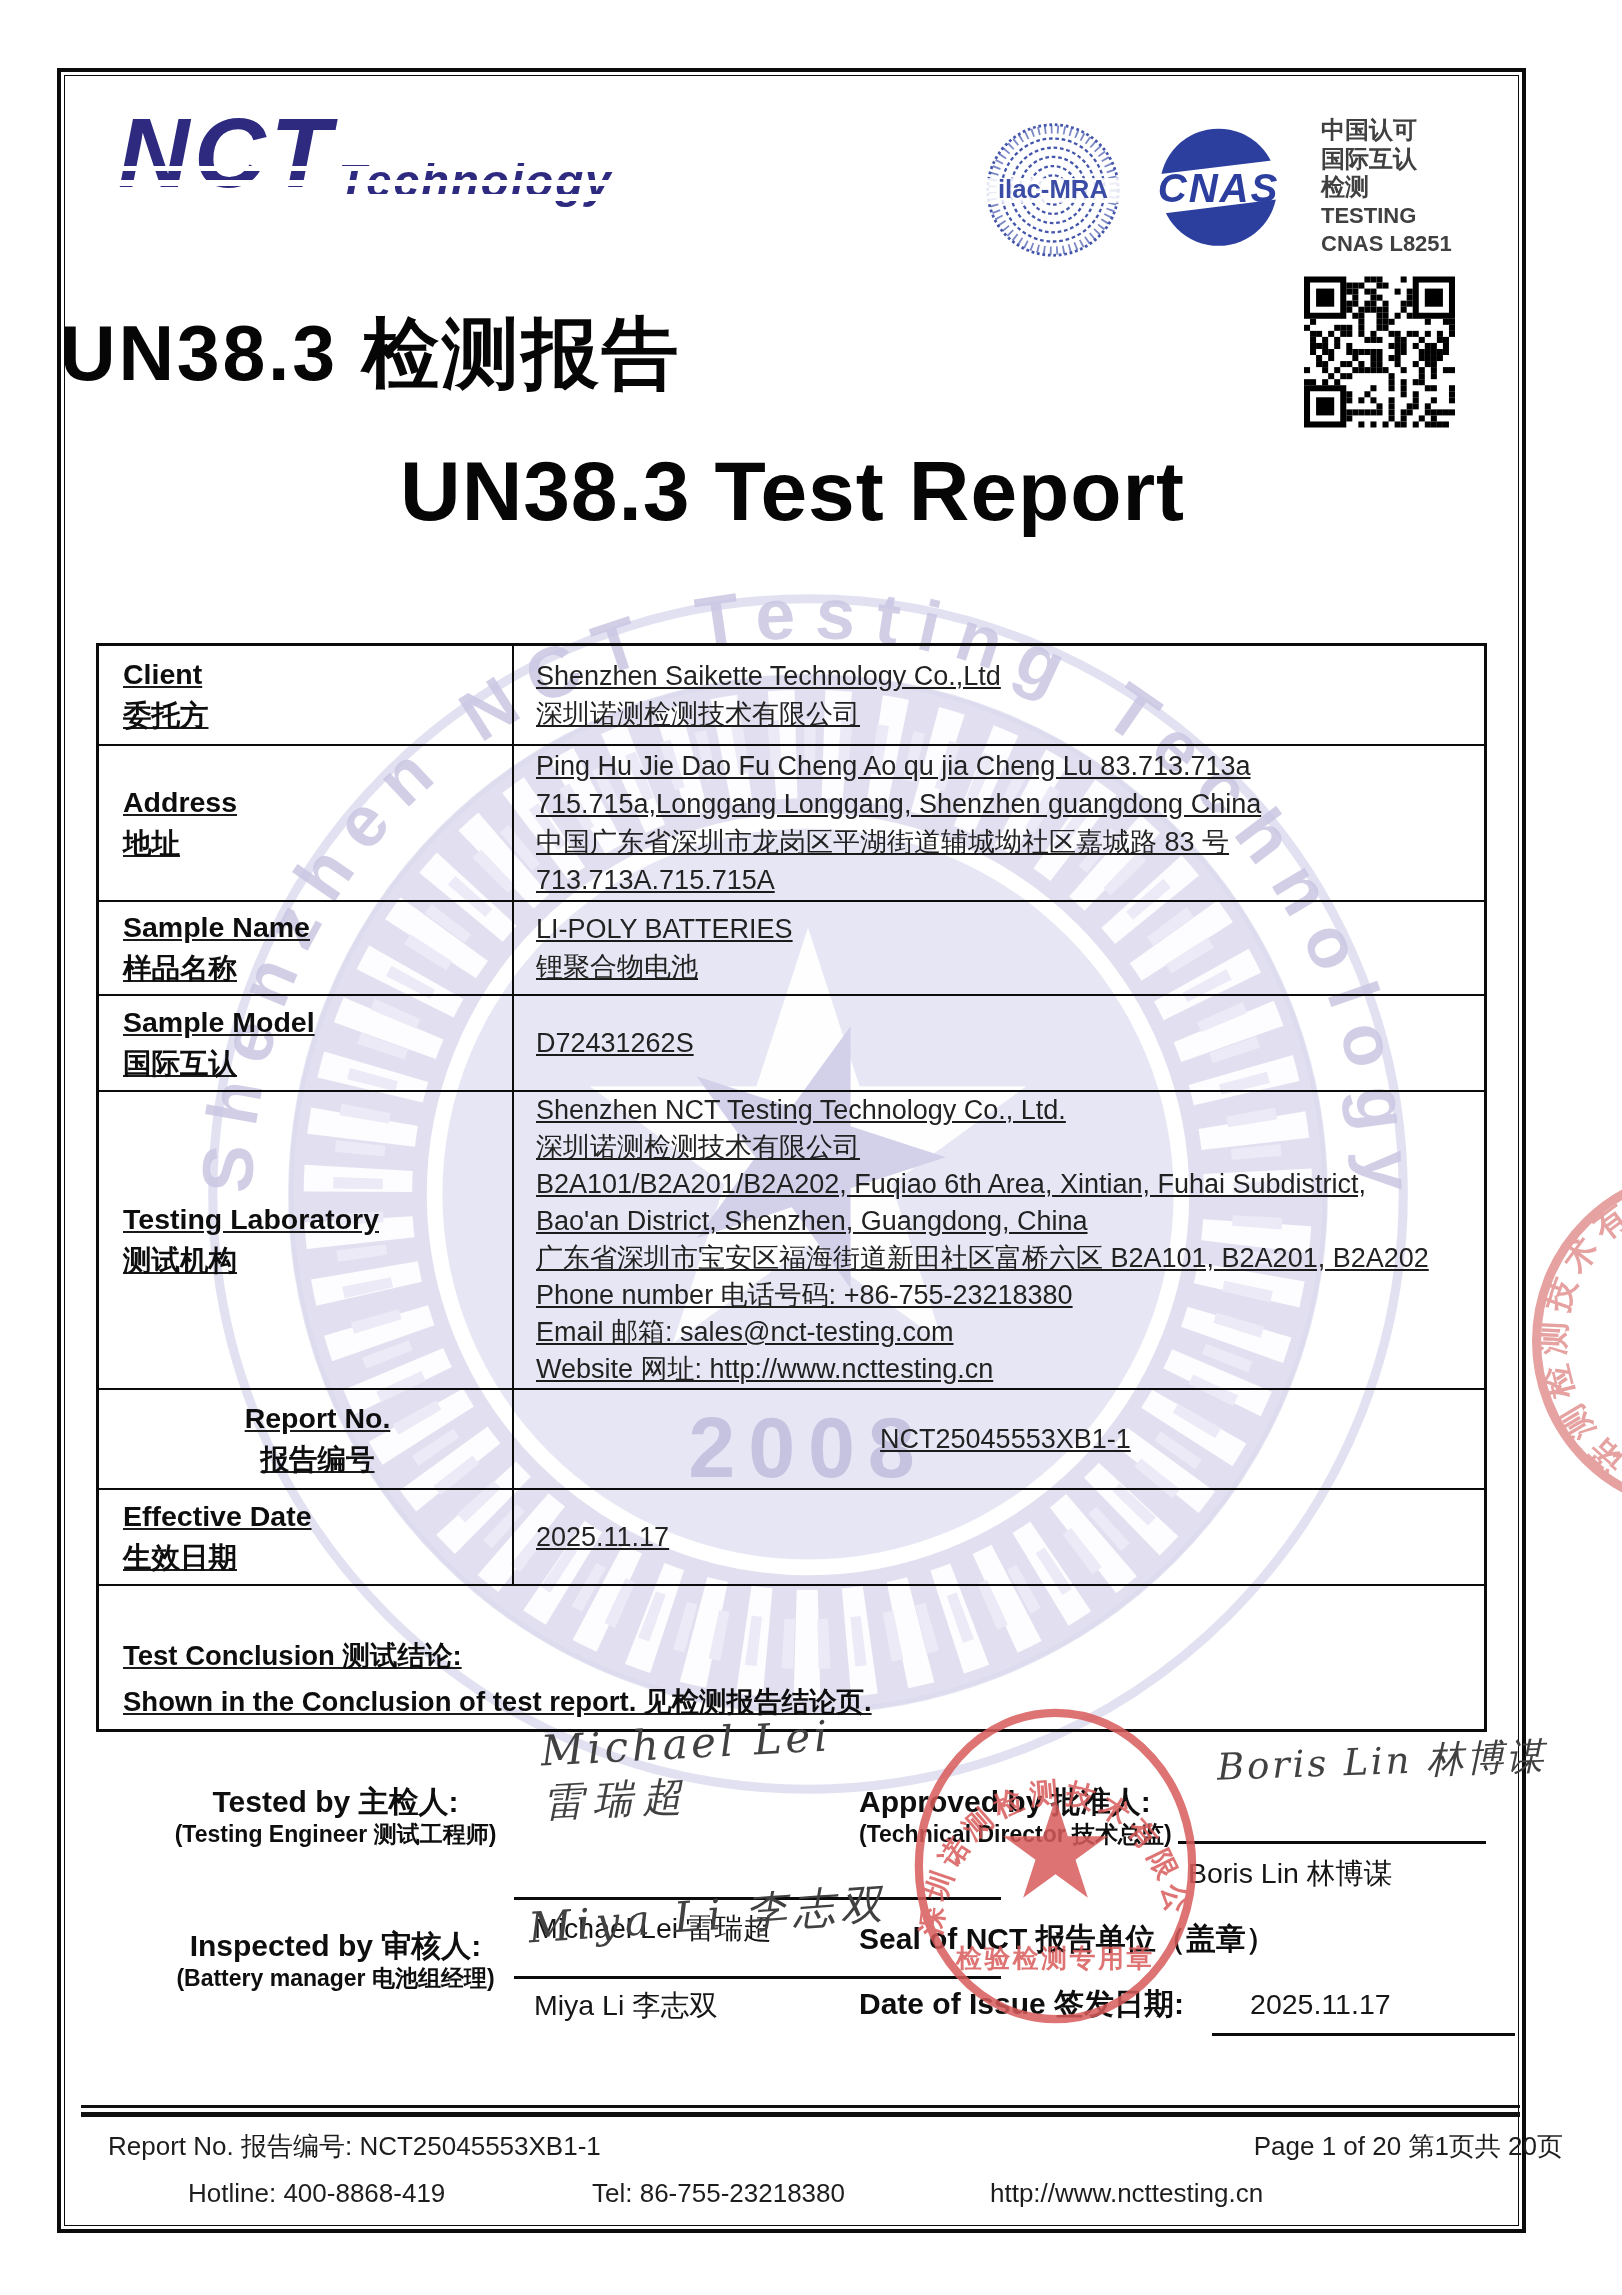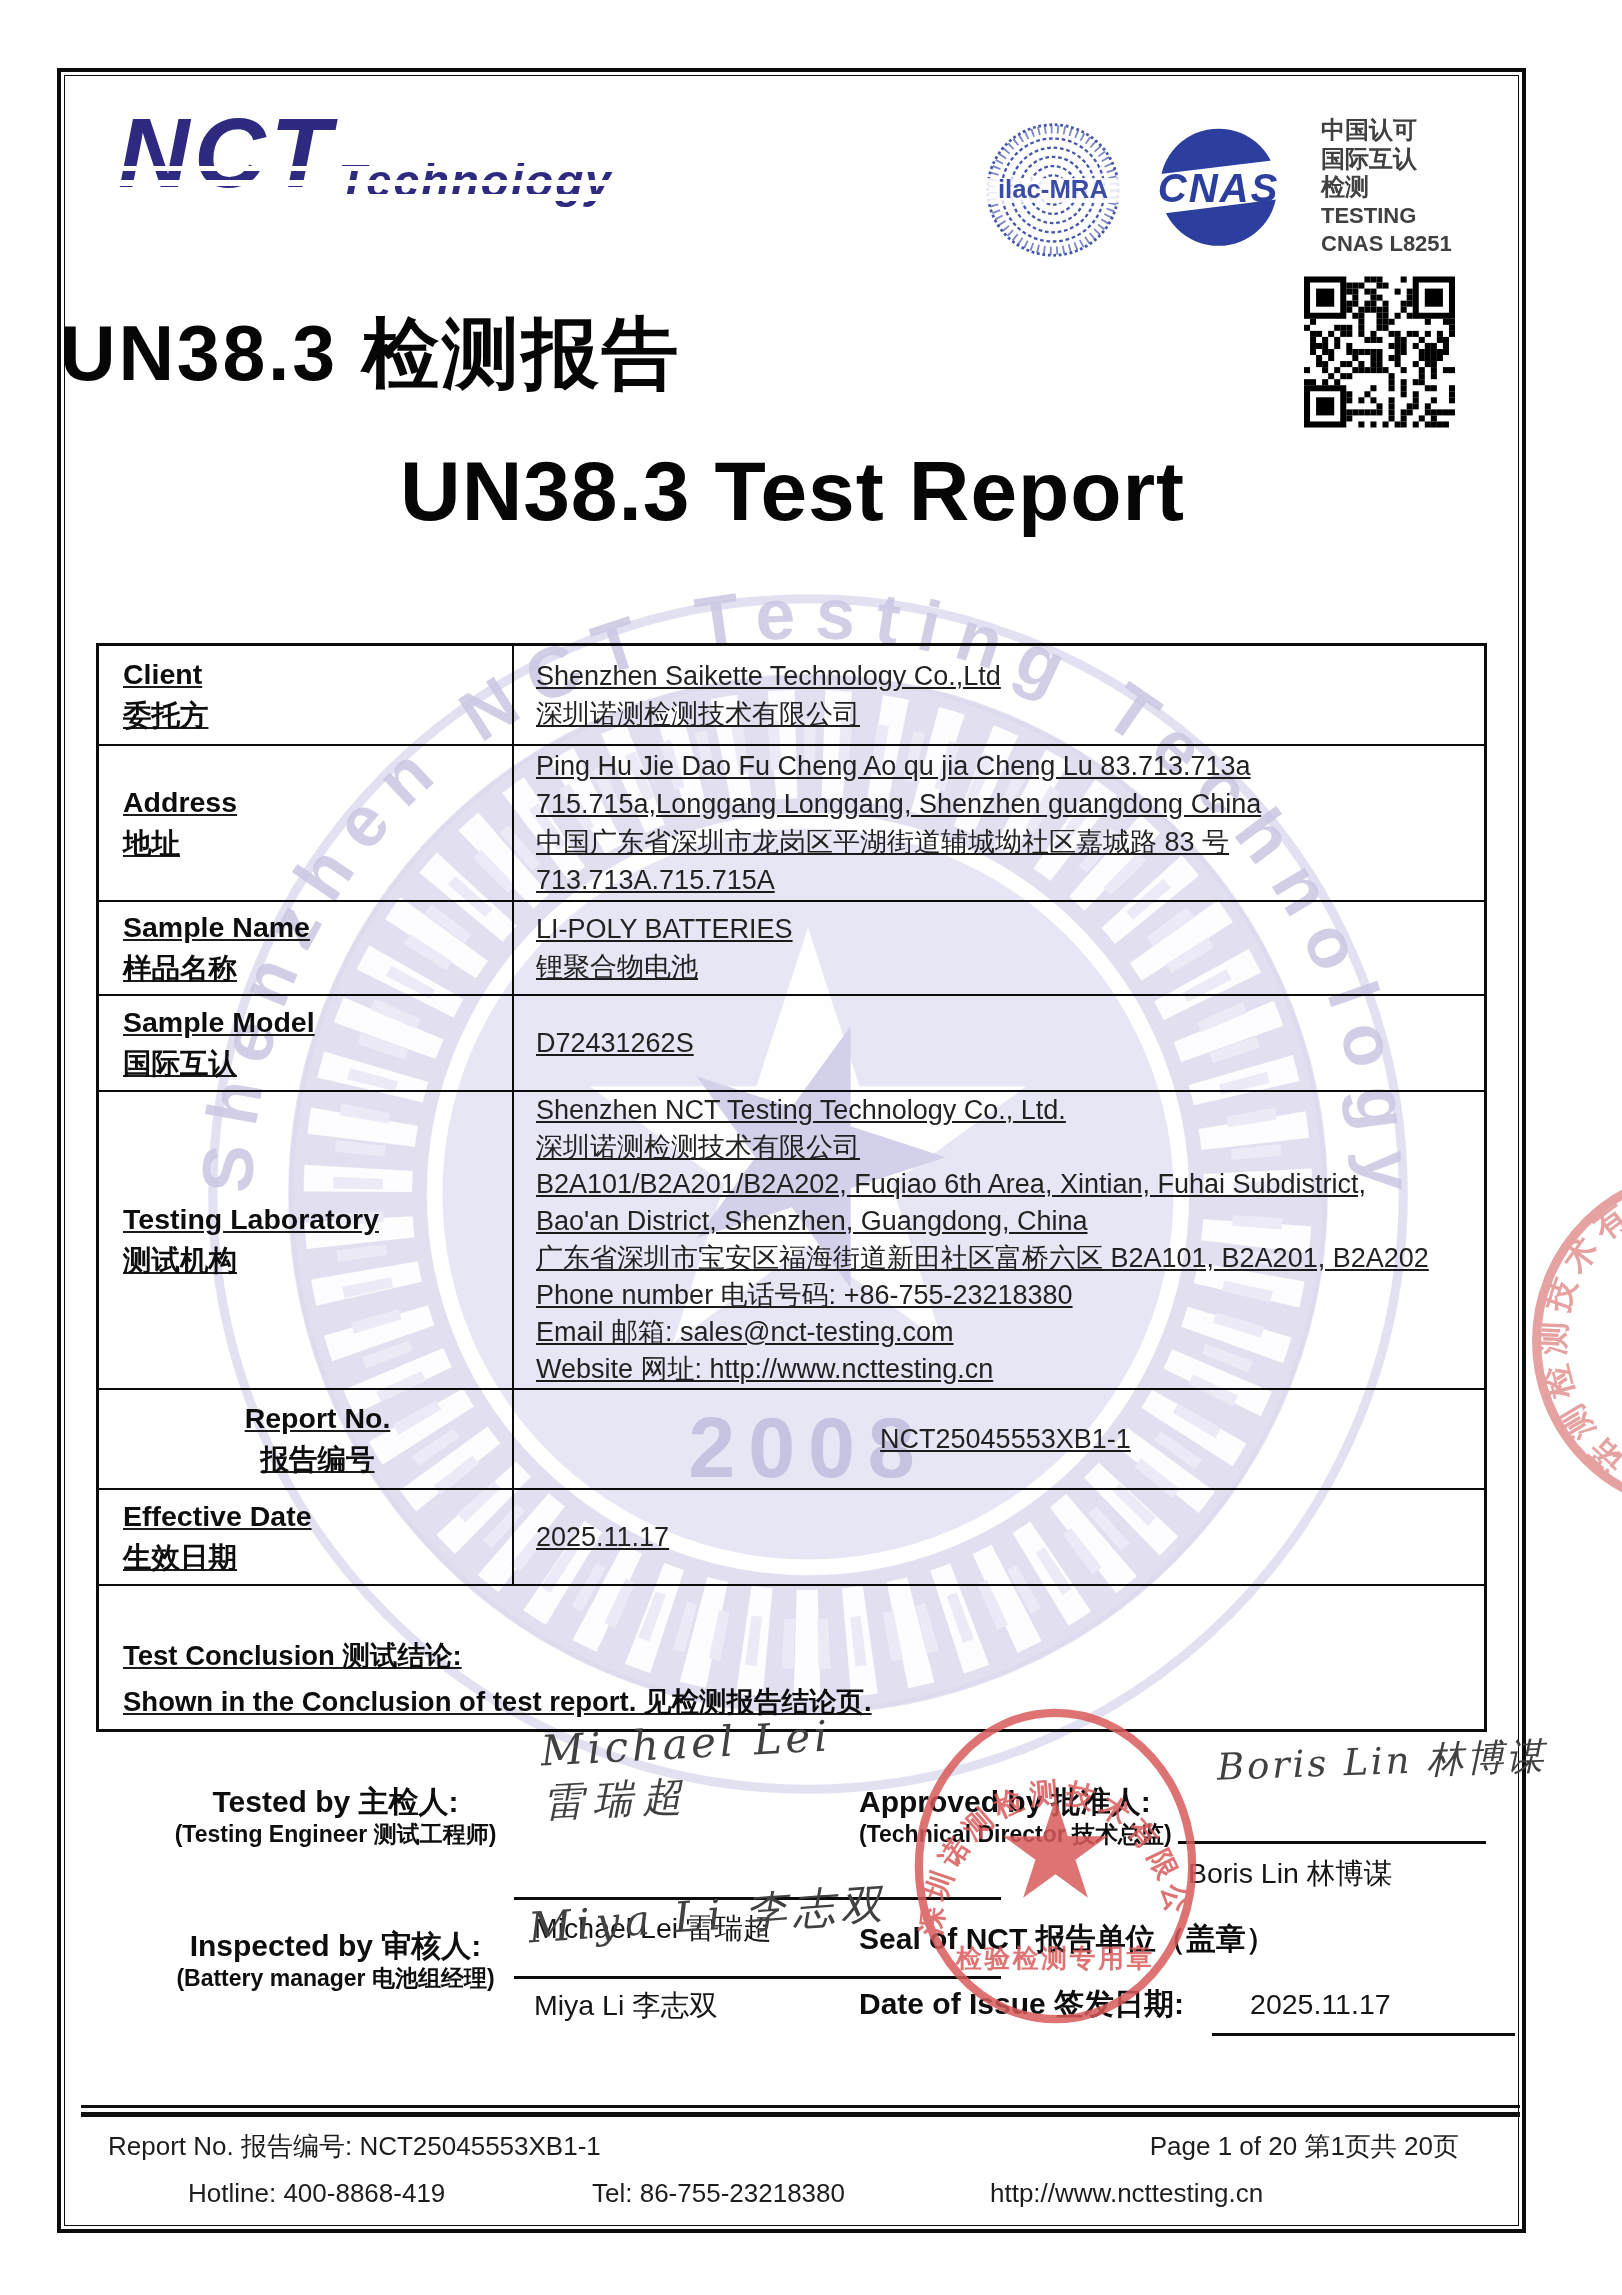--- a/index.html
+++ b/index.html
@@ -74,21 +74,21 @@
   .date-row .dl { font-size:30px; font-weight:bold; color:#0e0e0e; }
   .date-row .dv { font-size:28.5px; margin-left:66px; color:#161616; }
 
   
   .seal-main { position:absolute; left:895px; top:1695px; width:321px; height:342px; z-index:6; opacity:.85; }
   .seal-edge { position:absolute; left:1521px; top:1153px; width:220px; height:378px; z-index:6; opacity:.8; }
 
   
   .footer-rule { position:absolute; left:81px; top:2105px; width:1439px; height:12px; border-top:3.7px solid #101010; border-bottom:5.5px solid #101010; z-index:2; }
   .footer-report { position:absolute; left:108px; top:2129px; font-size:26px; color:#1d1d1d; z-index:2; }
-  .footer-page { position:absolute; left:912px; top:2129px; width:547px; text-align:right; font-size:26px; color:#1d1d1d; z-index:2; }
+  .footer-page { position:absolute; left:1016px; top:2129px; width:547px; text-align:right; font-size:26px; color:#1d1d1d; z-index:2; }
   .footer-item { position:absolute; top:2178px; font-size:26px; color:#1d1d1d; z-index:2; }
   .f-hotline { left:188px; } .f-tel { left:592px; } .f-web { left:990px; }
 </style>
 </head>
 <body>
 
 <div class="sheet">
 
   <svg class="wm" viewBox="0 0 1400 1400">
     <defs>

